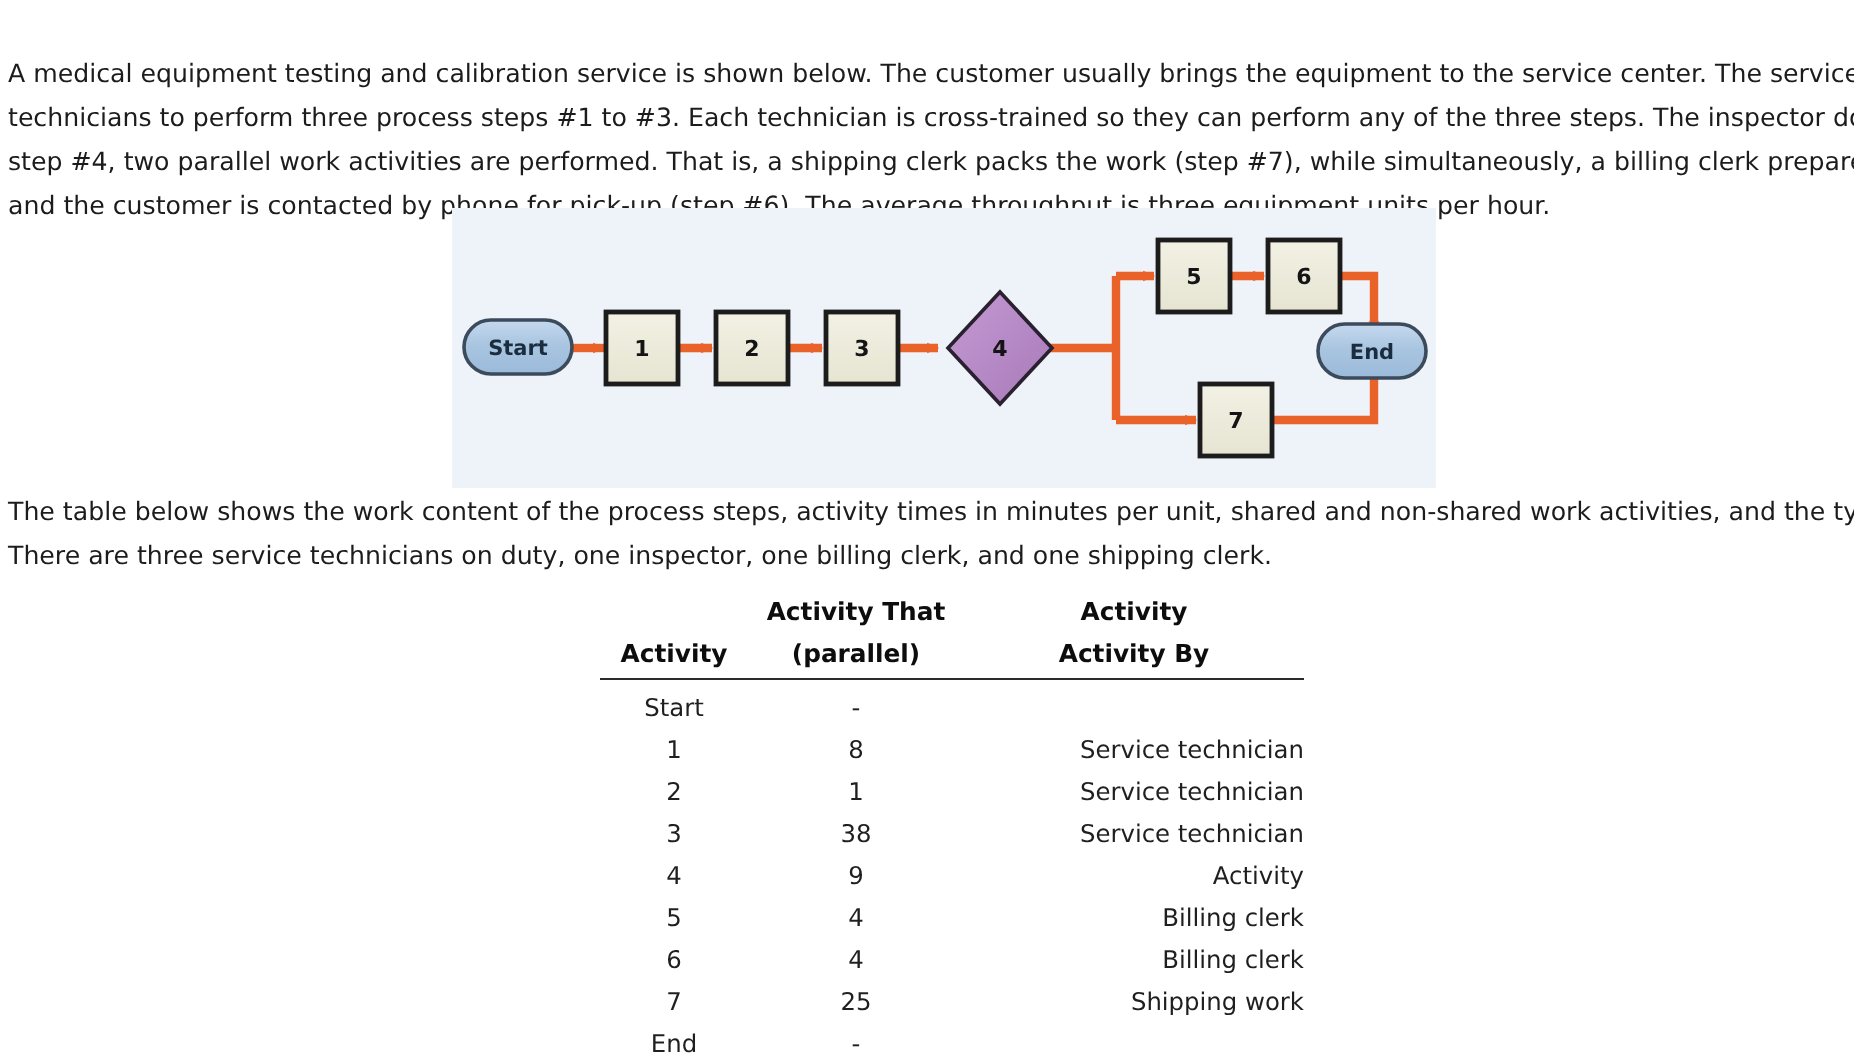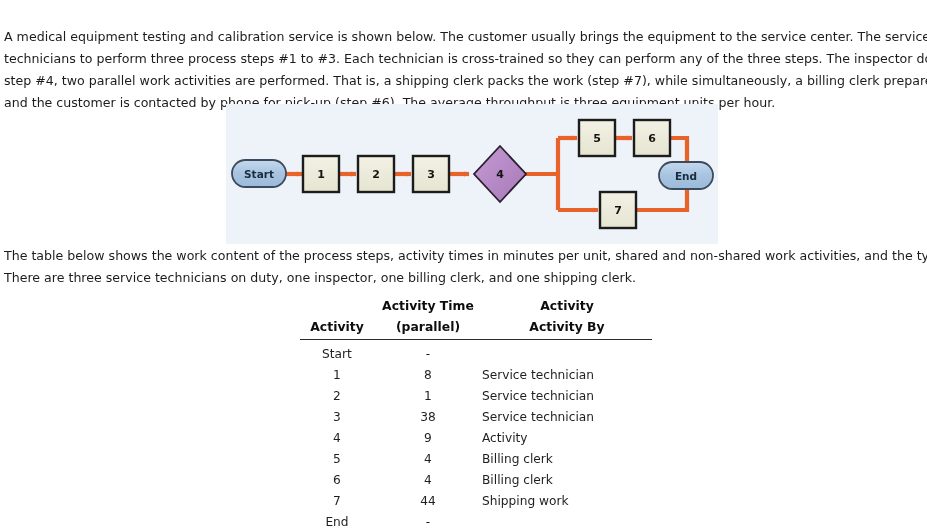--- a/index.html
+++ b/index.html
@@ -76,21 +76,21 @@
   #activity-table th.col-activity  { width: 74px;  text-align: center; }
   #activity-table th.col-time      { width: 108px; text-align: center; }
   #activity-table th.col-performer { width: 170px; text-align: center; }
 
   #activity-table td {
     padding: 3.6px 0 3.4px 0;
     line-height: 14px;
   }
   #activity-table td.c-activity  { text-align: center; }
   #activity-table td.c-time      { text-align: center; }
-  #activity-table td.c-performer { text-align: left; }
+  #activity-table td.c-performer { text-align: right; }
   #activity-table tbody tr:first-child td { padding-top: 7px; }
 </style>
 </head>
 <body>
 
 <div class="para" id="intro-paragraph">
   <span class="line">A medical equipment testing and calibration service is shown below. The customer usually brings the equipment to the service center. The service process requires service</span>
   <span class="line">technicians to perform three process steps #1 to #3. Each technician is cross-trained so they can perform any of the three steps. The inspector does step #4 alone. After</span>
   <span class="line">step #4, two parallel work activities are performed. That is, a shipping clerk packs the work (step #7), while simultaneously, a billing clerk prepares the invoice (step #5)</span>
   <span class="line">and the customer is contacted by phone for pick-up (step #6). The average throughput is three equipment units per hour.</span>
@@ -195,21 +195,21 @@
 </div>
 
 <table id="activity-table">
   <thead>
     <tr>
       <th class="col-activity">
         <span class="hdr-l1"></span>
         <span class="hdr-l2">Activity</span>
       </th>
       <th class="col-time">
-        <span class="hdr-l1">Activity Time</span>
+        <span class="hdr-l1">Activity That</span>
         <span class="hdr-l2">(parallel)</span>
       </th>
       <th class="col-performer">
         <span class="hdr-l1">Activity</span>
         <span class="hdr-l2">Activity By</span>
       </th>
     </tr>
   </thead>
   <tbody id="activity-table-body">
       <tr>
@@ -242,21 +242,21 @@
         <td class="c-time">4</td>
         <td class="c-performer">Billing clerk</td>
       </tr>
       <tr>
         <td class="c-activity">6</td>
         <td class="c-time">4</td>
         <td class="c-performer">Billing clerk</td>
       </tr>
       <tr>
         <td class="c-activity">7</td>
-        <td class="c-time">44</td>
+        <td class="c-time">25</td>
         <td class="c-performer">Shipping work</td>
       </tr>
       <tr>
         <td class="c-activity">End</td>
         <td class="c-time">-</td>
         <td class="c-performer"></td>
       </tr>
     </tbody>
 </table>
 

